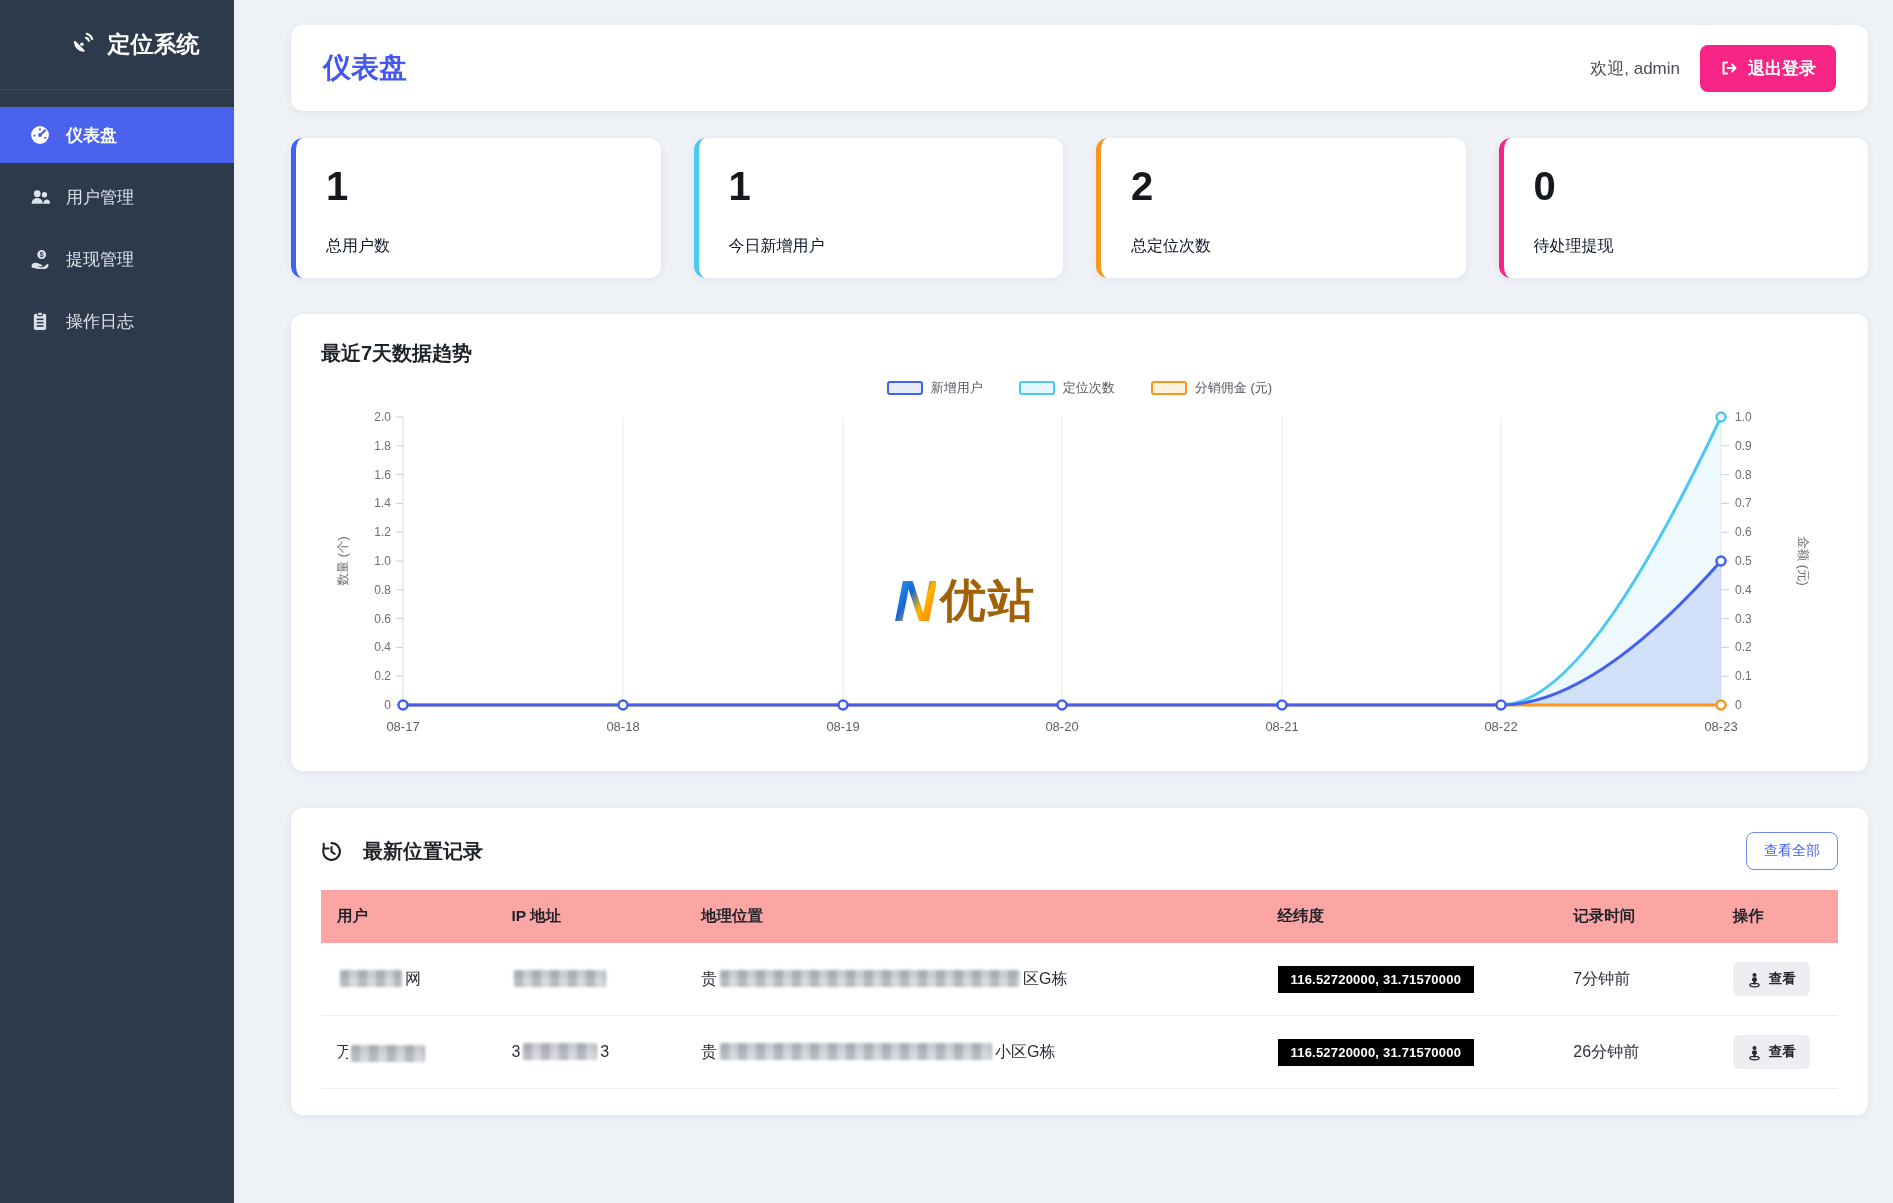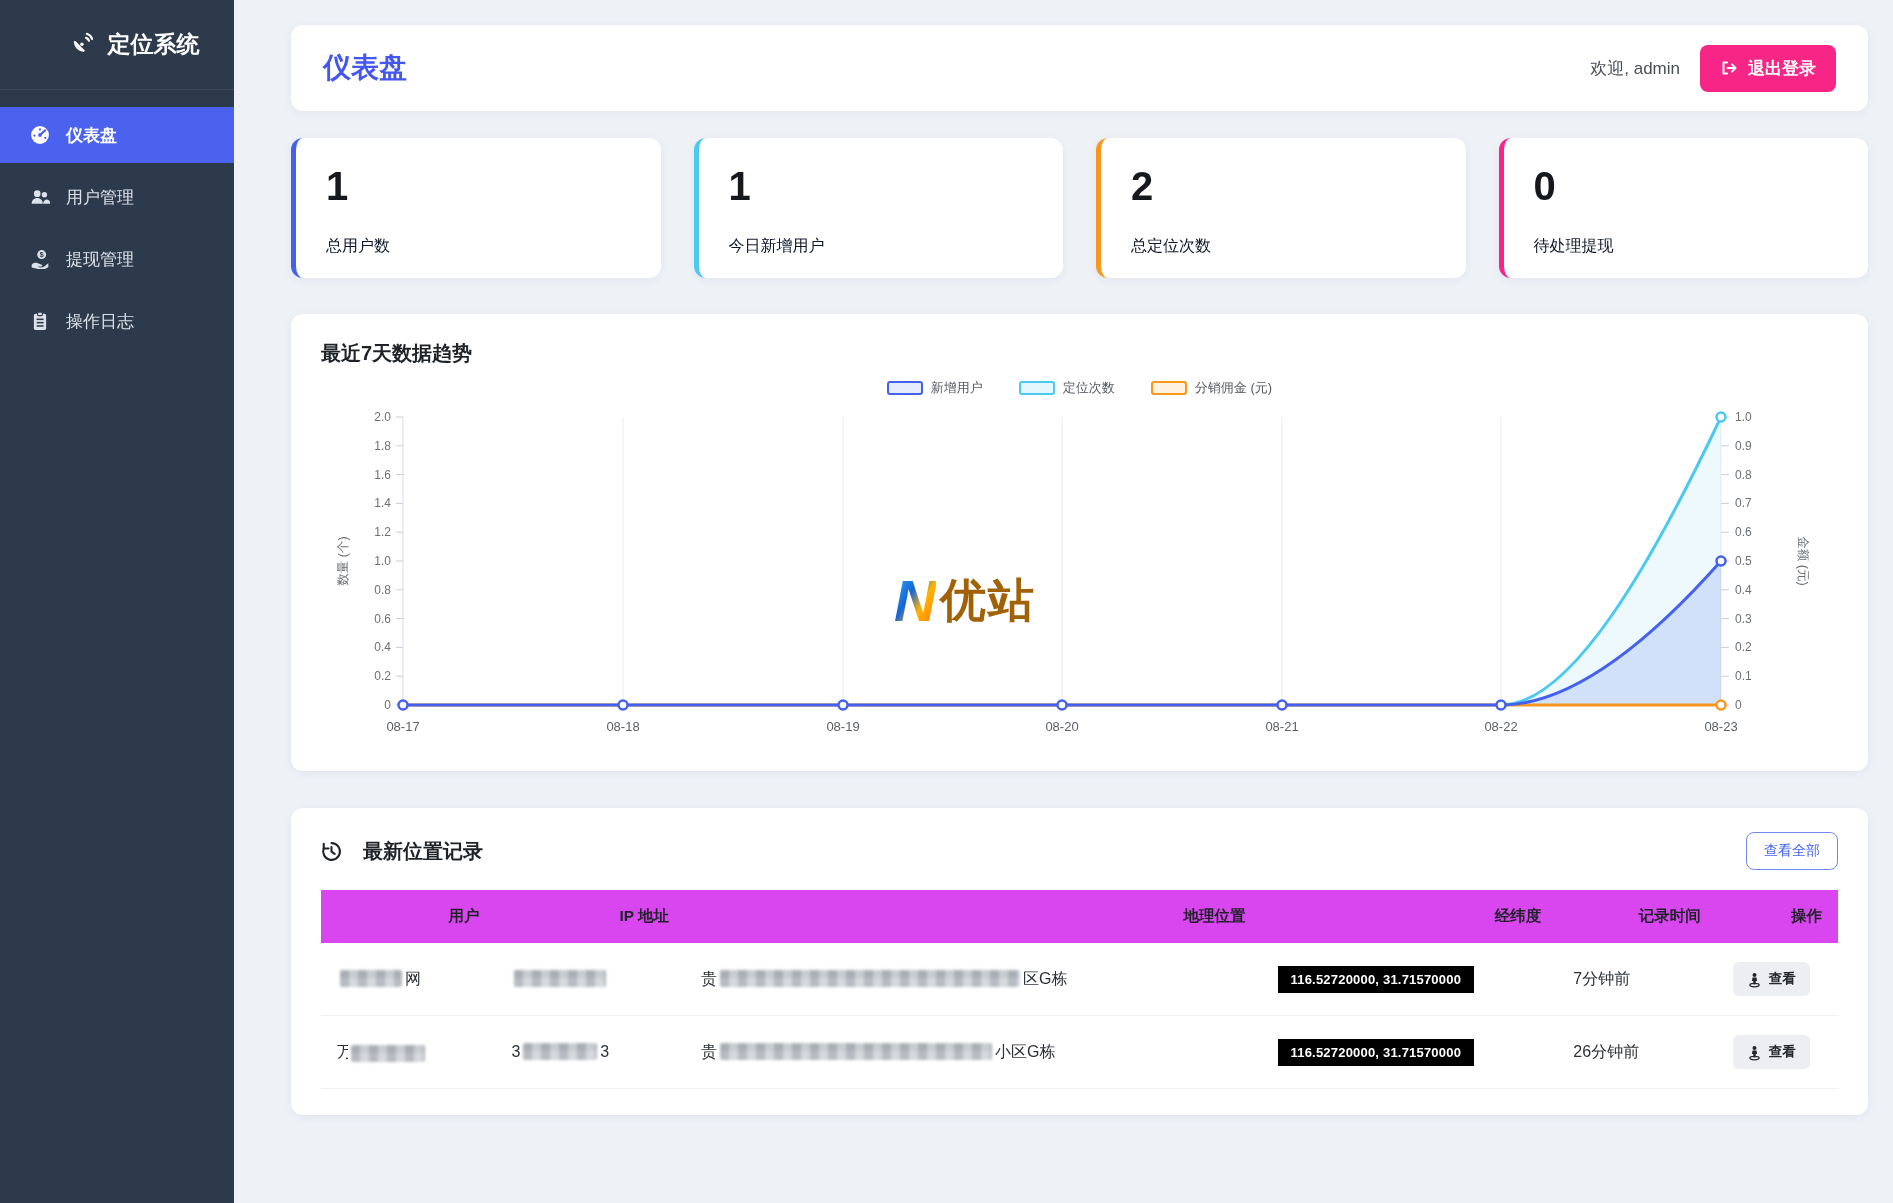--- a/index.html
+++ b/index.html
@@ -49,21 +49,21 @@
           -webkit-background-clip:text; background-clip:text; color:transparent; }
   .wm-text { font-size:46px; font-weight:bold; color:#a16207; letter-spacing:2px; }
 
   
   .table-card { padding:24px 30px 26px; }
   .table-head { display:flex; align-items:center; justify-content:space-between; margin-bottom:20px; }
   .table-title { display:flex; align-items:center; gap:21px; font-size:20px; font-weight:bold; color:#1f2328; }
   .view-all-btn { background:#fff; border:1px solid #7288f4; color:#4361ee; border-radius:8px;
                   padding:9px 17px; font-size:14px; cursor:pointer; font-family:Liberation Serif, serif; }
   table { width:100%; border-collapse:collapse; }
-  thead th { background:#d946ef; text-align:right; font-size:15.5px; color:#1f2328;
+  thead th { background:#fca5a5; text-align:left; font-size:15.5px; color:#1f2328;
              padding:16px; font-weight:bold; }
   tbody td { padding:19px 16px; font-size:16px; color:#2b2f36; border-bottom:1px solid #edeff2; }
   .col-user{width:11.5%} .col-ip{width:12.5%} .col-loc{width:38%}
   .col-coord{width:19.5%} .col-time{width:10.5%} .col-act{width:8%}
   .coord-badge { display:inline-block; background:#000000; color:#fff; font-weight:bold;
                  font-size:13px; padding:6px 13px; border-radius:0; letter-spacing:.2px; }
   .view-btn { background:#eceef1; border:none; border-radius:6px; padding:8px 14px; font-size:13.5px;
               color:#23262b; font-weight:bold; display:inline-flex; align-items:center; gap:7px;
               cursor:pointer; font-family:inherit; }
   .blur { display:inline-block; height:17px; border-radius:2px; vertical-align:-3px; margin:0 3px;

